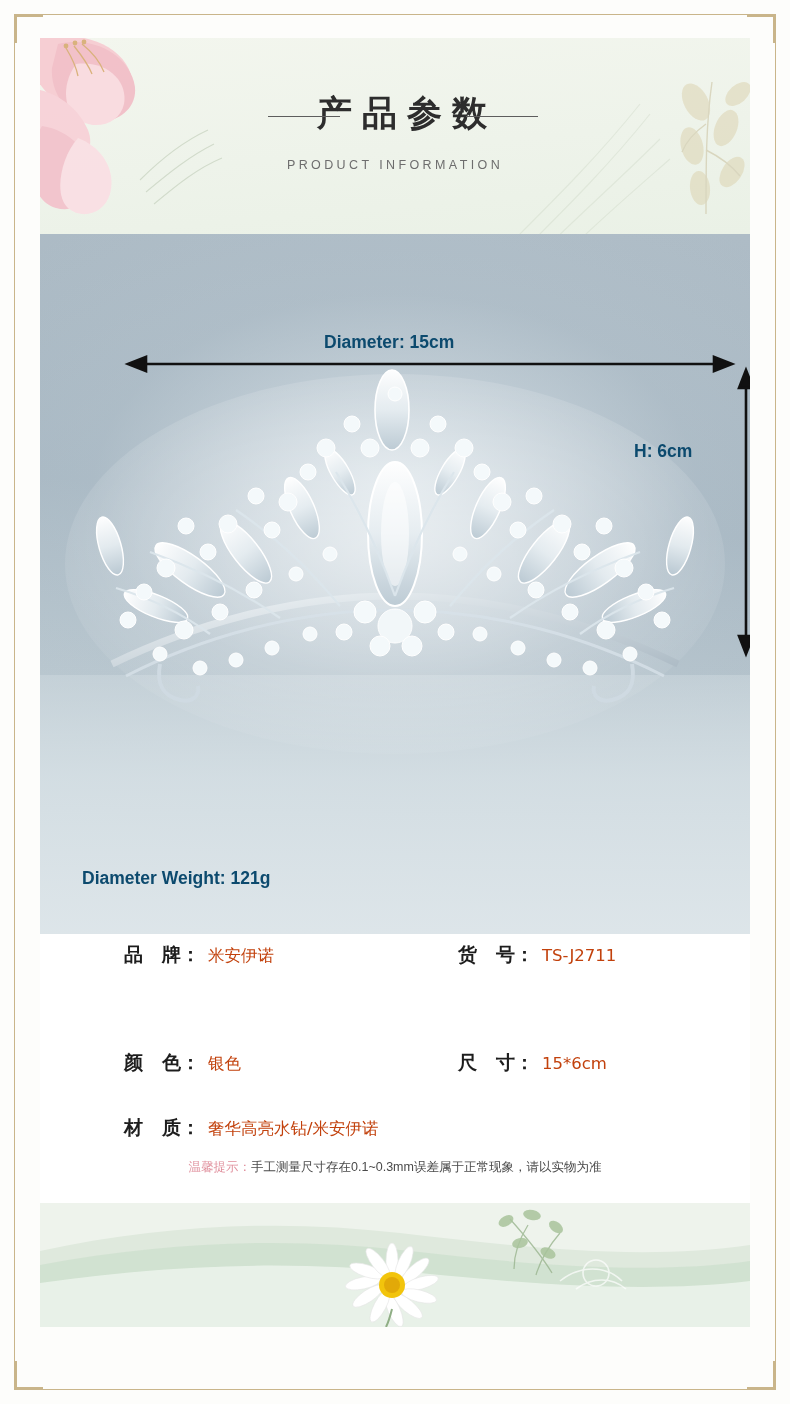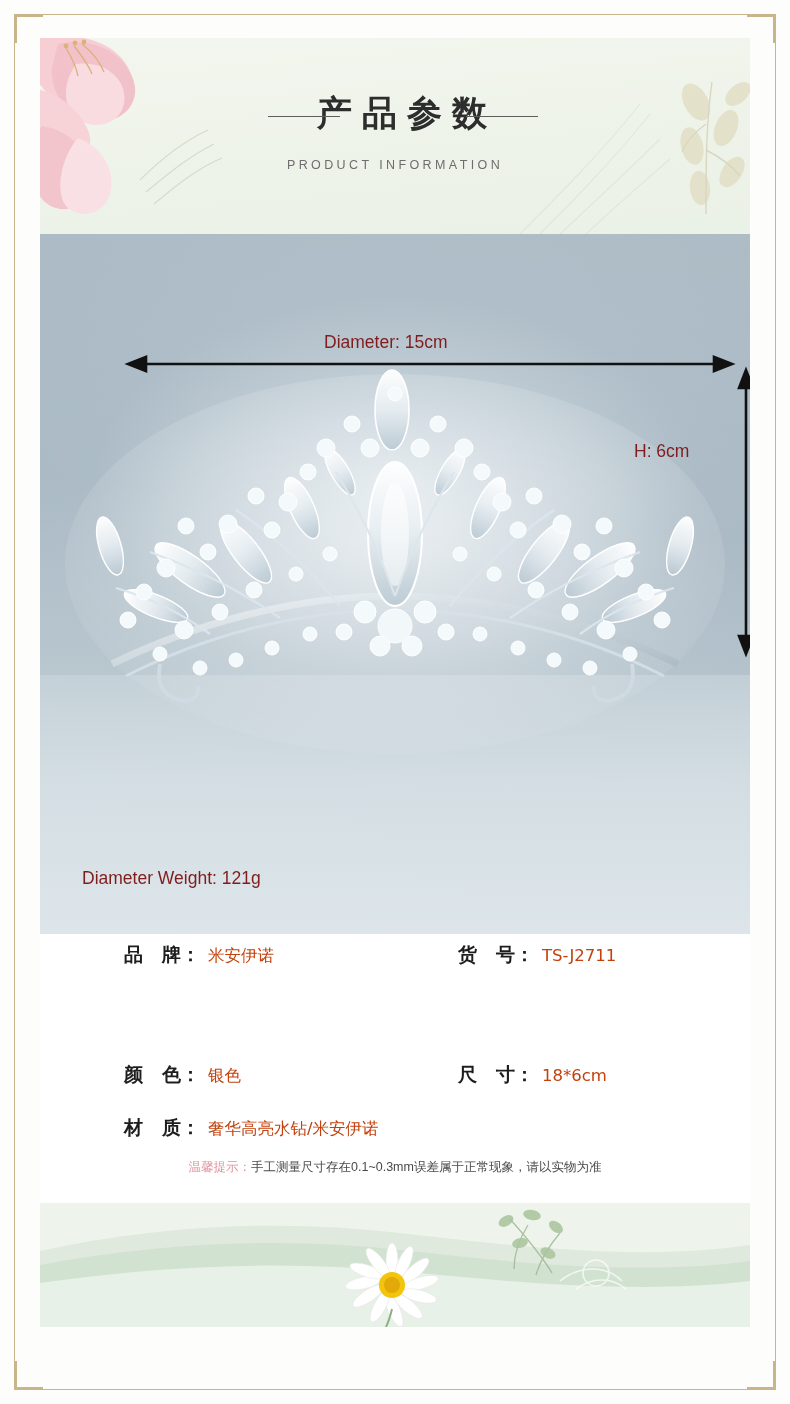--- a/index.html
+++ b/index.html
@@ -125,22 +125,22 @@
     left: 0; right: 0;
     top: 63%;
     bottom: 0;
     background: linear-gradient(180deg, rgba(205,216,222,.55) 0%, rgba(214,224,229,.85) 40%, rgba(222,230,234,.95) 100%);
   }
   .photo svg.tiara { position: absolute; left: 0; top: 0; }
   .dim-label {
     position: absolute;
     font-family: "Liberation Sans", sans-serif;
     font-size: 17.5px;
-    font-weight: 400;
-    color: #7f1d1d;
+    font-weight: 700;
+    color: #0c4a6e;
   }
   .dim-diameter { left: 284px; top: 98px; }
   .dim-height { left: 594px; top: 207px; }
   .dim-weight {
     left: 42px;
     top: 634px;
     font-size: 17.5px;
   }
 
   
@@ -412,28 +412,28 @@
         <span class="spec-key">品　牌：</span>
         <span class="spec-val">米安伊诺</span>
       </div>
       <div class="spec-cell col-right">
         <span class="spec-key">货　号：</span>
         <span class="spec-val">TS-J2711</span>
       </div>
     </div>
 
 
-    <div class="spec-row" style="top:128px;text-align:right;">
+    <div class="spec-row" style="top:116px;text-align:right;">
       <div class="spec-cell col-left">
         <span class="spec-key">颜　色：</span>
         <span class="spec-val">银色</span>
       </div>
       <div class="spec-cell col-right">
         <span class="spec-key">尺　寸：</span>
-        <span class="spec-val">18*6cm</span>
+        <span class="spec-val">15*6cm</span>
       </div>
     </div>
 
     <div class="spec-row" style="top:181px;">
       <div class="spec-cell col-left">
         <span class="spec-key">材　质：</span>
         <span class="spec-val">奢华高亮水钻/米安伊诺</span>
       </div>
     </div>
 

